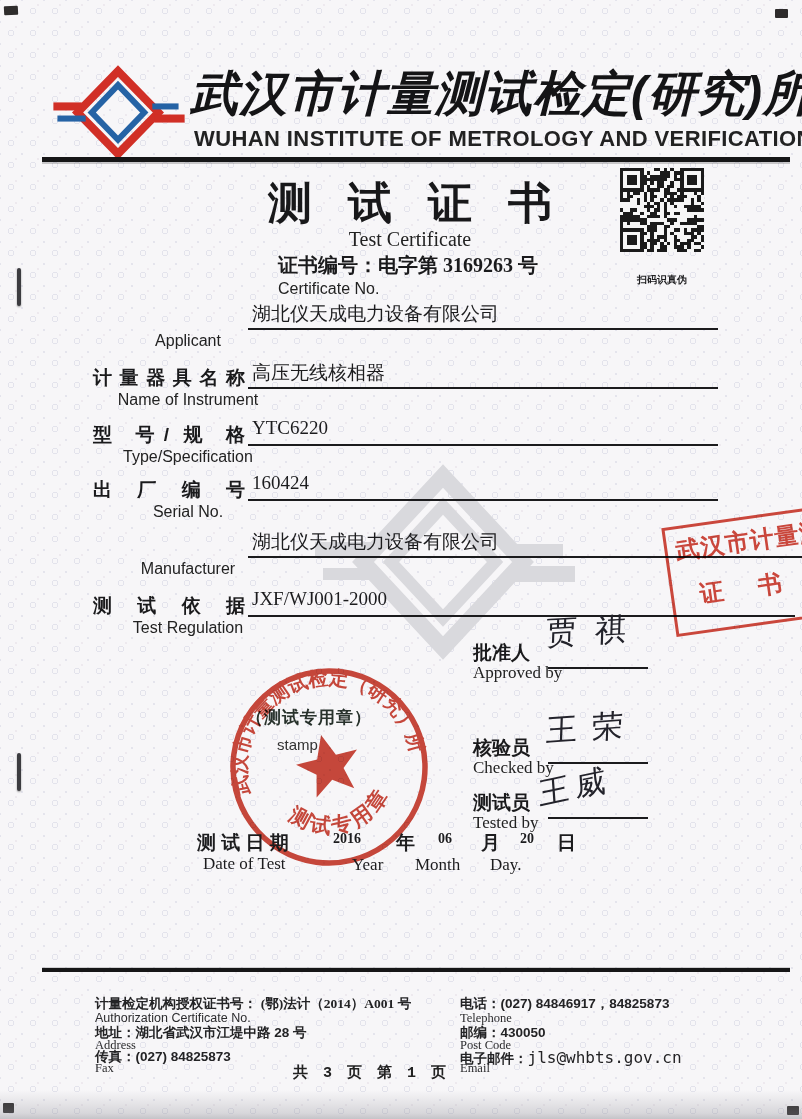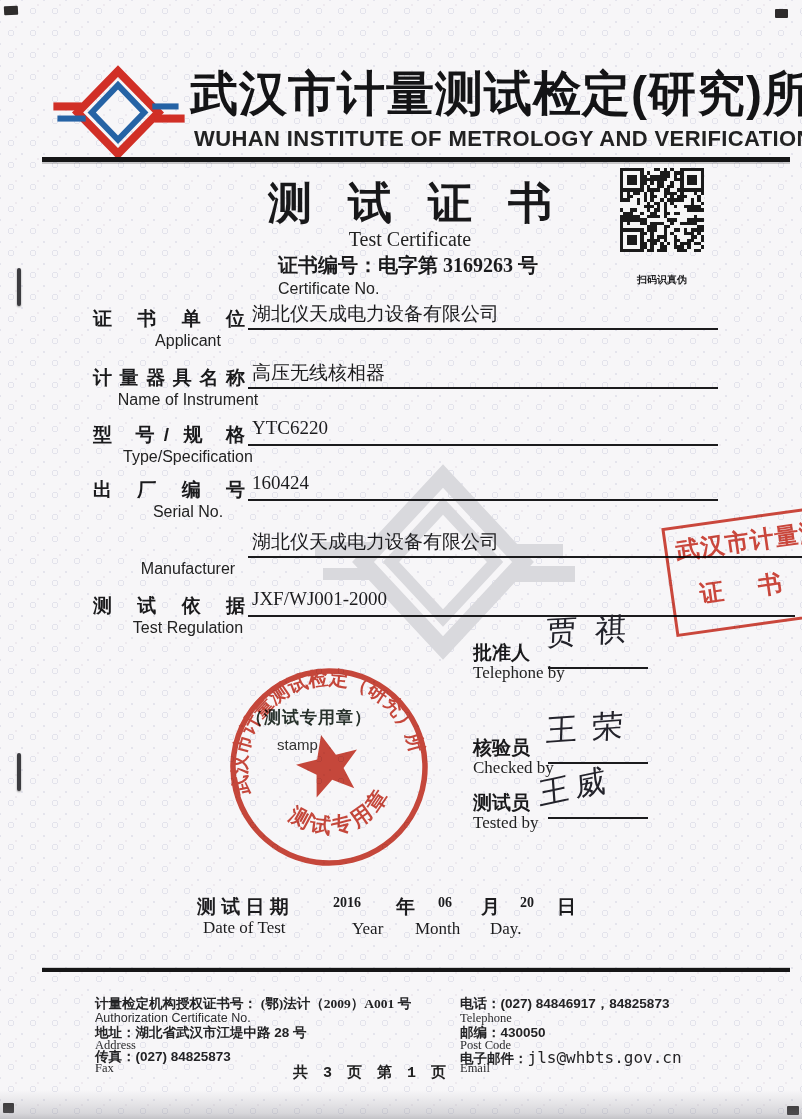--- a/index.html
+++ b/index.html
@@ -25,21 +25,21 @@
   .c-tr{left:775px;top:9px;width:13px;height:9px;}
   .c-bl{left:3px;top:1103px;width:11px;height:10px;}
   .c-br{left:787px;top:1106px;width:12px;height:9px;}
   .staple{left:17px;width:4px;height:38px;background:#3c3c40;border-radius:2px;box-shadow:0 1px 2px rgba(0,0,0,.4);}
   .s1{top:268px;} .s2{top:753px;}
   .scan-bottom{left:0;top:1090px;width:802px;height:29px;
     background:linear-gradient(to bottom, rgba(142,142,150,0) 0%, rgba(142,142,150,0.30) 80%, rgba(120,120,128,0.40) 100%);}
 
   
   .logo{left:53px;top:60px;width:132px;height:106px;}
-  .hname-cn{left:190px;top:62px;width:600px;font-size:48px;font-weight:900;letter-spacing:1px;color:#141416;font-family:"Liberation Sans",sans-serif;white-space:nowrap;}
+  .hname-cn{left:190px;top:62px;width:600px;font-size:48px;font-weight:900;letter-spacing:1px;color:#141416;font-family:"Liberation Sans",sans-serif;white-space:nowrap;font-style:italic;}
   .hname-en{left:194px;top:126px;width:600px;font-size:22px;font-weight:600;letter-spacing:0.4px;color:#222;white-space:nowrap;}
   .rule{background:#161617;}
   .rule-top{left:42px;top:157px;width:748px;height:5px;box-shadow:0 2px 0 rgba(60,60,60,.25);}
   .rule-bottom{left:42px;top:968px;width:748px;height:4px;box-shadow:0 -1px 0 rgba(60,60,60,.2);}
 
   
   .title-cn{left:268px;top:174px;font-size:44px;font-weight:800;letter-spacing:36px;white-space:nowrap;color:#18181a;}
   .title-en{left:0;top:228px;width:820px;text-align:center;font-size:20px;color:#222;}
   .certno{left:278px;top:252px;font-size:20px;font-weight:600;white-space:nowrap;color:#1a1a1c;}
   .certno-en{left:278px;top:280px;font-size:16px;color:#222;}
@@ -73,21 +73,21 @@
   .a1{top:640px;padding-left:24px;} .a2{top:735px;} .a3{top:790px;}
   .alabel-cn{position:absolute;left:473px;top:0;font-size:19px;font-weight:700;color:#1a1a1c;}
   .alabel-en{position:absolute;left:473px;top:23px;font-size:17px;font-family:"Liberation Serif",serif;color:#222;}
   .aline{position:absolute;left:548px;top:27px;width:100px;height:2px;background:#1b1b1d;}
   .sig{position:absolute;font-size:31px;color:#23232b;font-family:"Liberation Serif",serif;white-space:nowrap;}
   .sig1{left:546px;top:-30px;letter-spacing:18px;transform:rotate(-3deg) skewX(-5deg);}
   .sig2{left:546px;top:-28px;letter-spacing:15px;transform:rotate(-4deg) skewX(-6deg);}
   .sig3{left:538px;top:-24px;letter-spacing:6px;transform:rotate(-12deg) skewX(-8deg);}
 
   
-  .drow{left:0;top:892px;width:766px;height:52px;}
+  .drow{left:0;top:828px;width:766px;height:52px;}
   .d-cn{position:absolute;left:197px;top:2px;font-size:19px;font-weight:700;}
   .d-en{position:absolute;left:203px;top:26px;font-size:17px;font-family:"Liberation Serif",serif;}
   .dv{position:absolute;top:3px;font-size:14px;font-family:"Liberation Serif",serif;font-weight:600;}
   .du{position:absolute;top:2px;font-size:19px;font-weight:700;}
   .dsub{position:absolute;top:27px;font-size:17px;font-family:"Liberation Serif",serif;}
   .fl{left:95px;} .fr{left:460px;}
   .fline-cn{position:absolute;font-size:13.5px;font-weight:700;white-space:nowrap;color:#232325;}
   .fline-en{position:absolute;font-size:12.5px;color:#2b2b2d;white-space:nowrap;}
   .fy1{top:995px;} .fy2{top:1011px;} .fy3{top:1024px;} .fy4{top:1038px;} .fy5{top:1048px;} .fy6{top:1061px;}
   .serif-en{font-family:"Liberation Serif",serif;}
@@ -389,21 +389,20 @@
         <rect x="57.12" y="80.64" width="3.36" height="3.36" fill="#1b1b1b"></rect>
         <rect x="60.48" y="80.64" width="3.36" height="3.36" fill="#1b1b1b"></rect>
         <rect x="63.839999999999996" y="80.64" width="3.36" height="3.36" fill="#1b1b1b"></rect>
         <rect x="73.92" y="80.64" width="3.36" height="3.36" fill="#1b1b1b"></rect>
         <rect x="77.28" y="80.64" width="3.36" height="3.36" fill="#1b1b1b"></rect>
       </svg>
   </div>
   <div class="abs qr-caption">扫码识真伪</div>
 
   <div class="abs frow r1">
-    <div class="flabel-cn">证 书 单 位</div>
     <div class="flabel-en">Applicant</div>
     <div class="fvalue cjk">湖北仪天成电力设备有限公司</div>
     <div class="fline w-std"></div>
   </div>
   <div class="abs frow r2">
     <div class="flabel-cn">计 量 器 具 名 称</div>
     <div class="flabel-en">Name of Instrument</div>
     <div class="fvalue cjk">高压无线核相器</div>
     <div class="fline w-std"></div>
   </div>
@@ -451,21 +450,21 @@
         <textPath href="#arcT" startOffset="50%" text-anchor="middle">武汉市计量测试检定（研究）所</textPath>
       </text>
       <text fill="#c8392b" font-size="21" font-weight="bold" font-family="Liberation Serif, serif" letter-spacing="3">
         <textPath href="#arcB" startOffset="50%" text-anchor="middle">测试专用章</textPath>
       </text>
     </svg>
   </div>
 
   <div class="abs arow a1">
     <div class="alabel-cn">批准人</div>
-    <div class="alabel-en">Telephone by</div>
+    <div class="alabel-en">Approved by</div>
     <div class="aline"></div>
     <div class="sig sig1">贾祺</div>
   </div>
   <div class="abs arow a2">
     <div class="alabel-cn">核验员</div>
     <div class="alabel-en">Checked by</div>
     <div class="aline"></div>
     <div class="sig sig2">王荣</div>
   </div>
   <div class="abs arow a3">
@@ -486,21 +485,21 @@
     <span class="du" style="left:557px">日</span>
     <span class="dsub" style="left:352px">Year</span>
     <span class="dsub" style="left:415px">Month</span>
     <span class="dsub" style="left:490px">Day.</span>
   </div>
 
   <div class="abs rule rule-bottom"></div>
 
   <div class="fline-cn fl fy1">
     <span>计量检定机构授权证书号：</span>
-    <span class="lat-serif" style="font-weight:600">(鄂)法计（2009）A001 号</span>
+    <span class="lat-serif" style="font-weight:600">(鄂)法计（2014）A001 号</span>
   </div>
   <div class="fline-en fl fy2">Authorization Certificate No.</div>
   <div class="fline-cn fl fy3">地址：湖北省武汉市江堤中路 28 号</div>
   <div class="fline-en fl fy4 serif-en">Address</div>
   <div class="fline-cn fl fy5">传真：(027) 84825873</div>
   <div class="fline-en fl fy6 serif-en">Fax</div>
 
   <div class="fline-cn fr fy1">电话：(027) 84846917，84825873</div>
   <div class="fline-en fr fy2 serif-en">Telephone</div>
   <div class="fline-cn fr fy3">邮编：430050</div>

